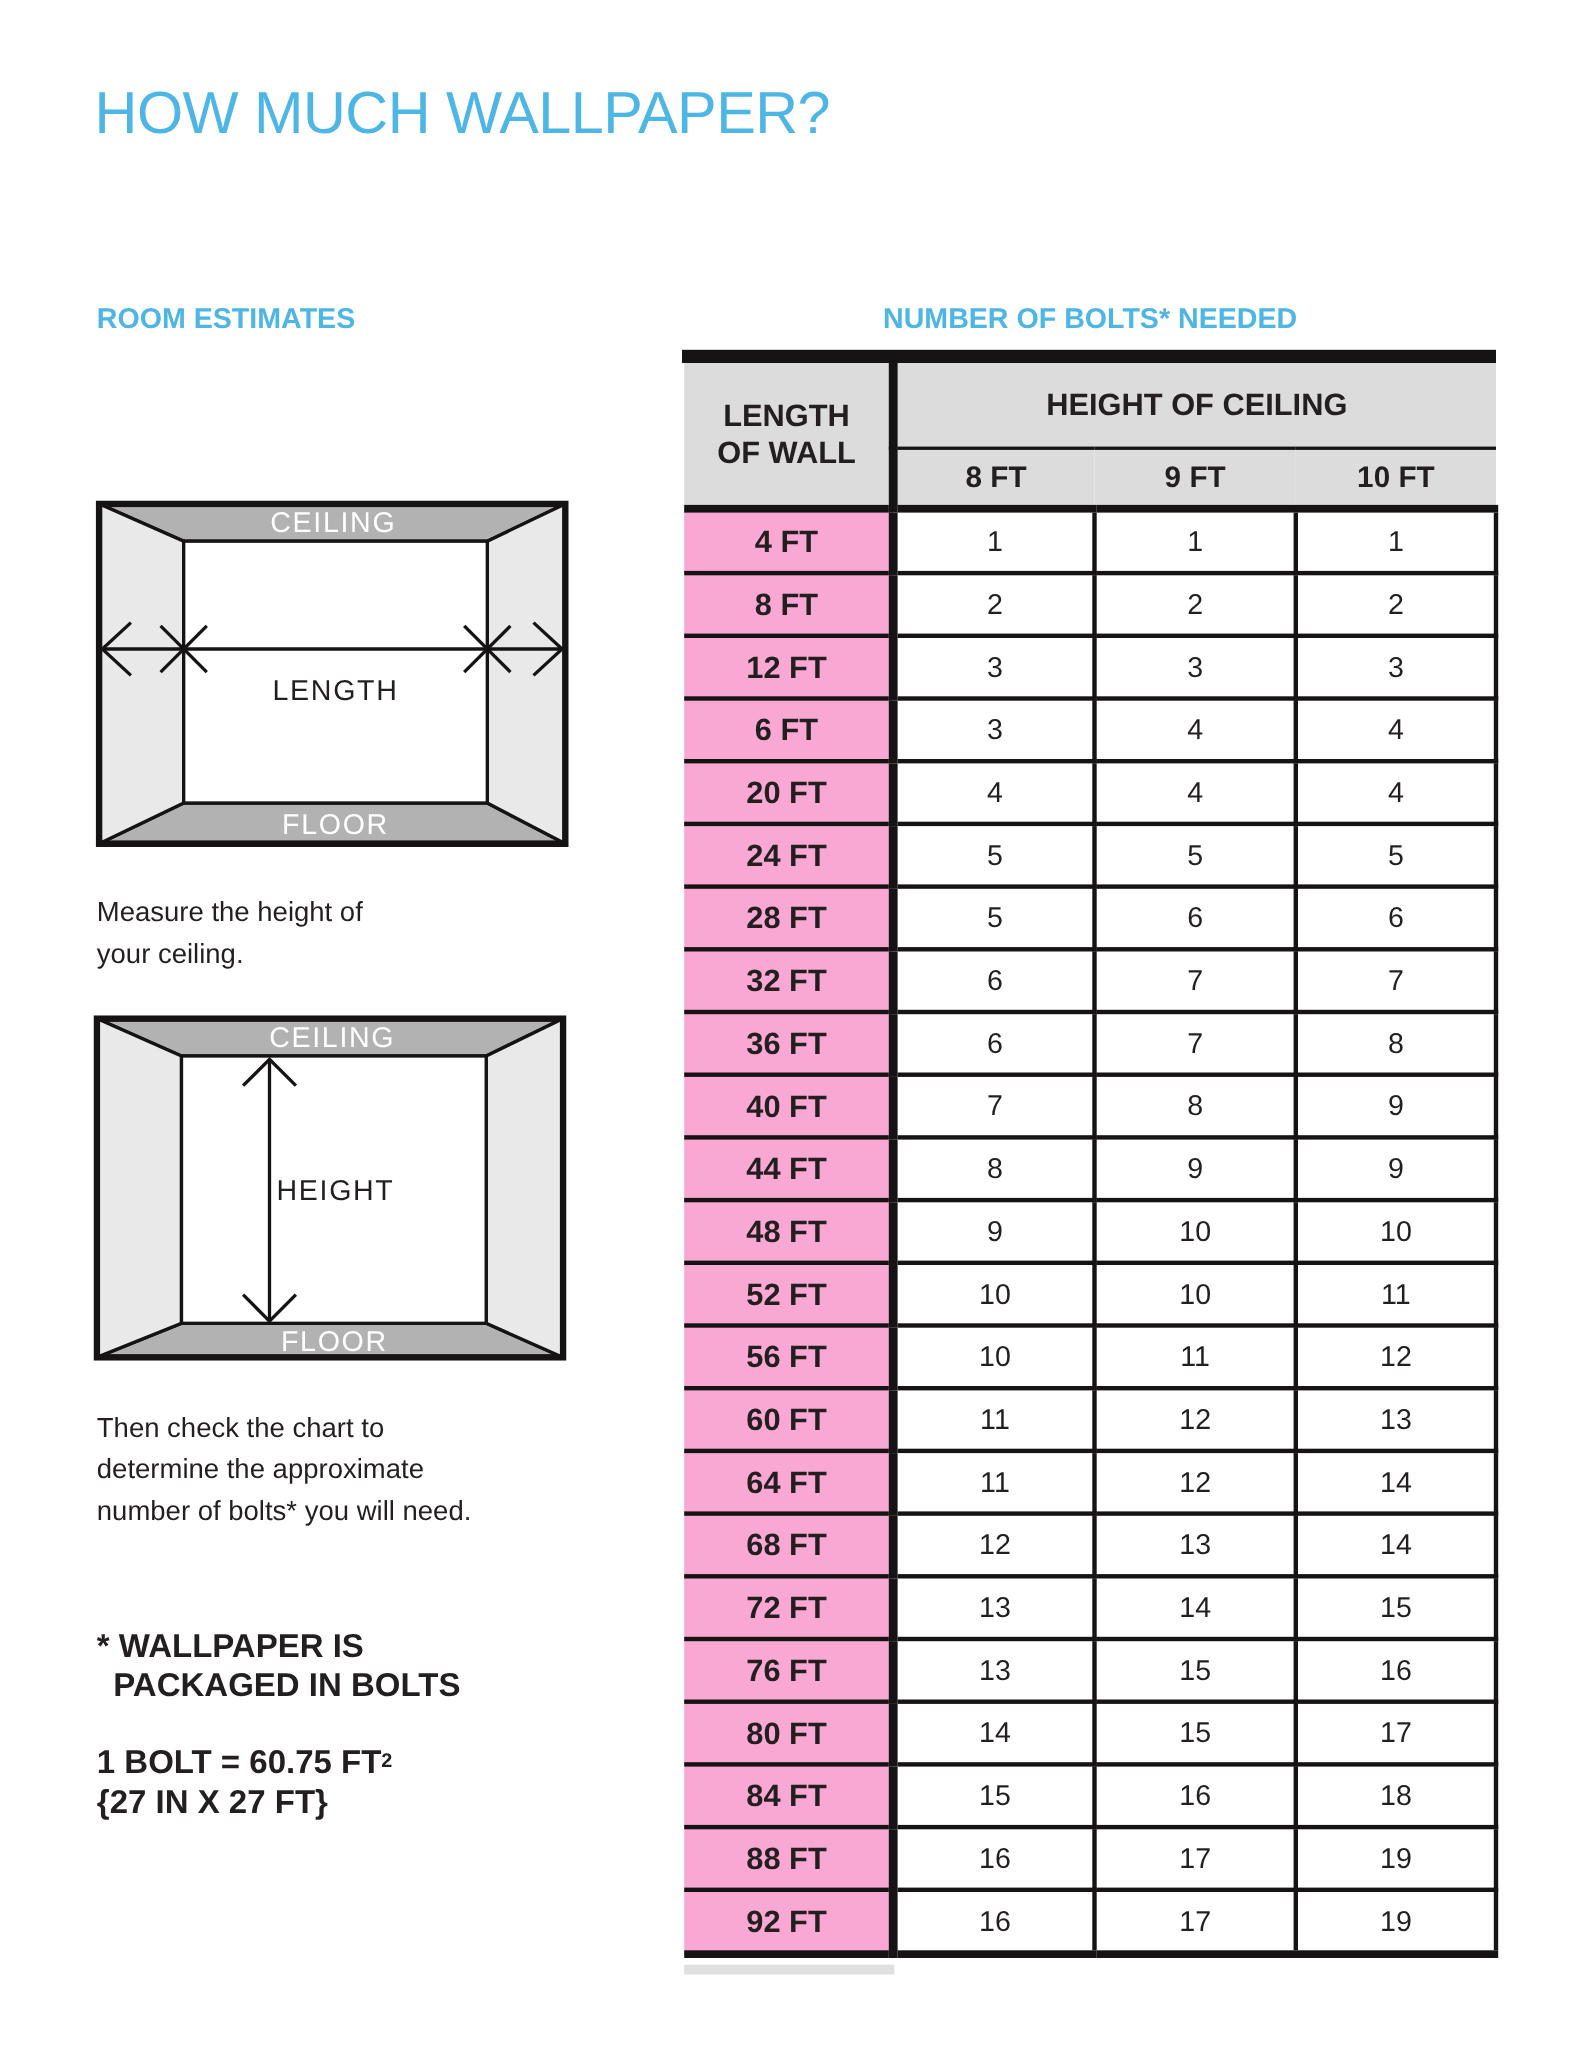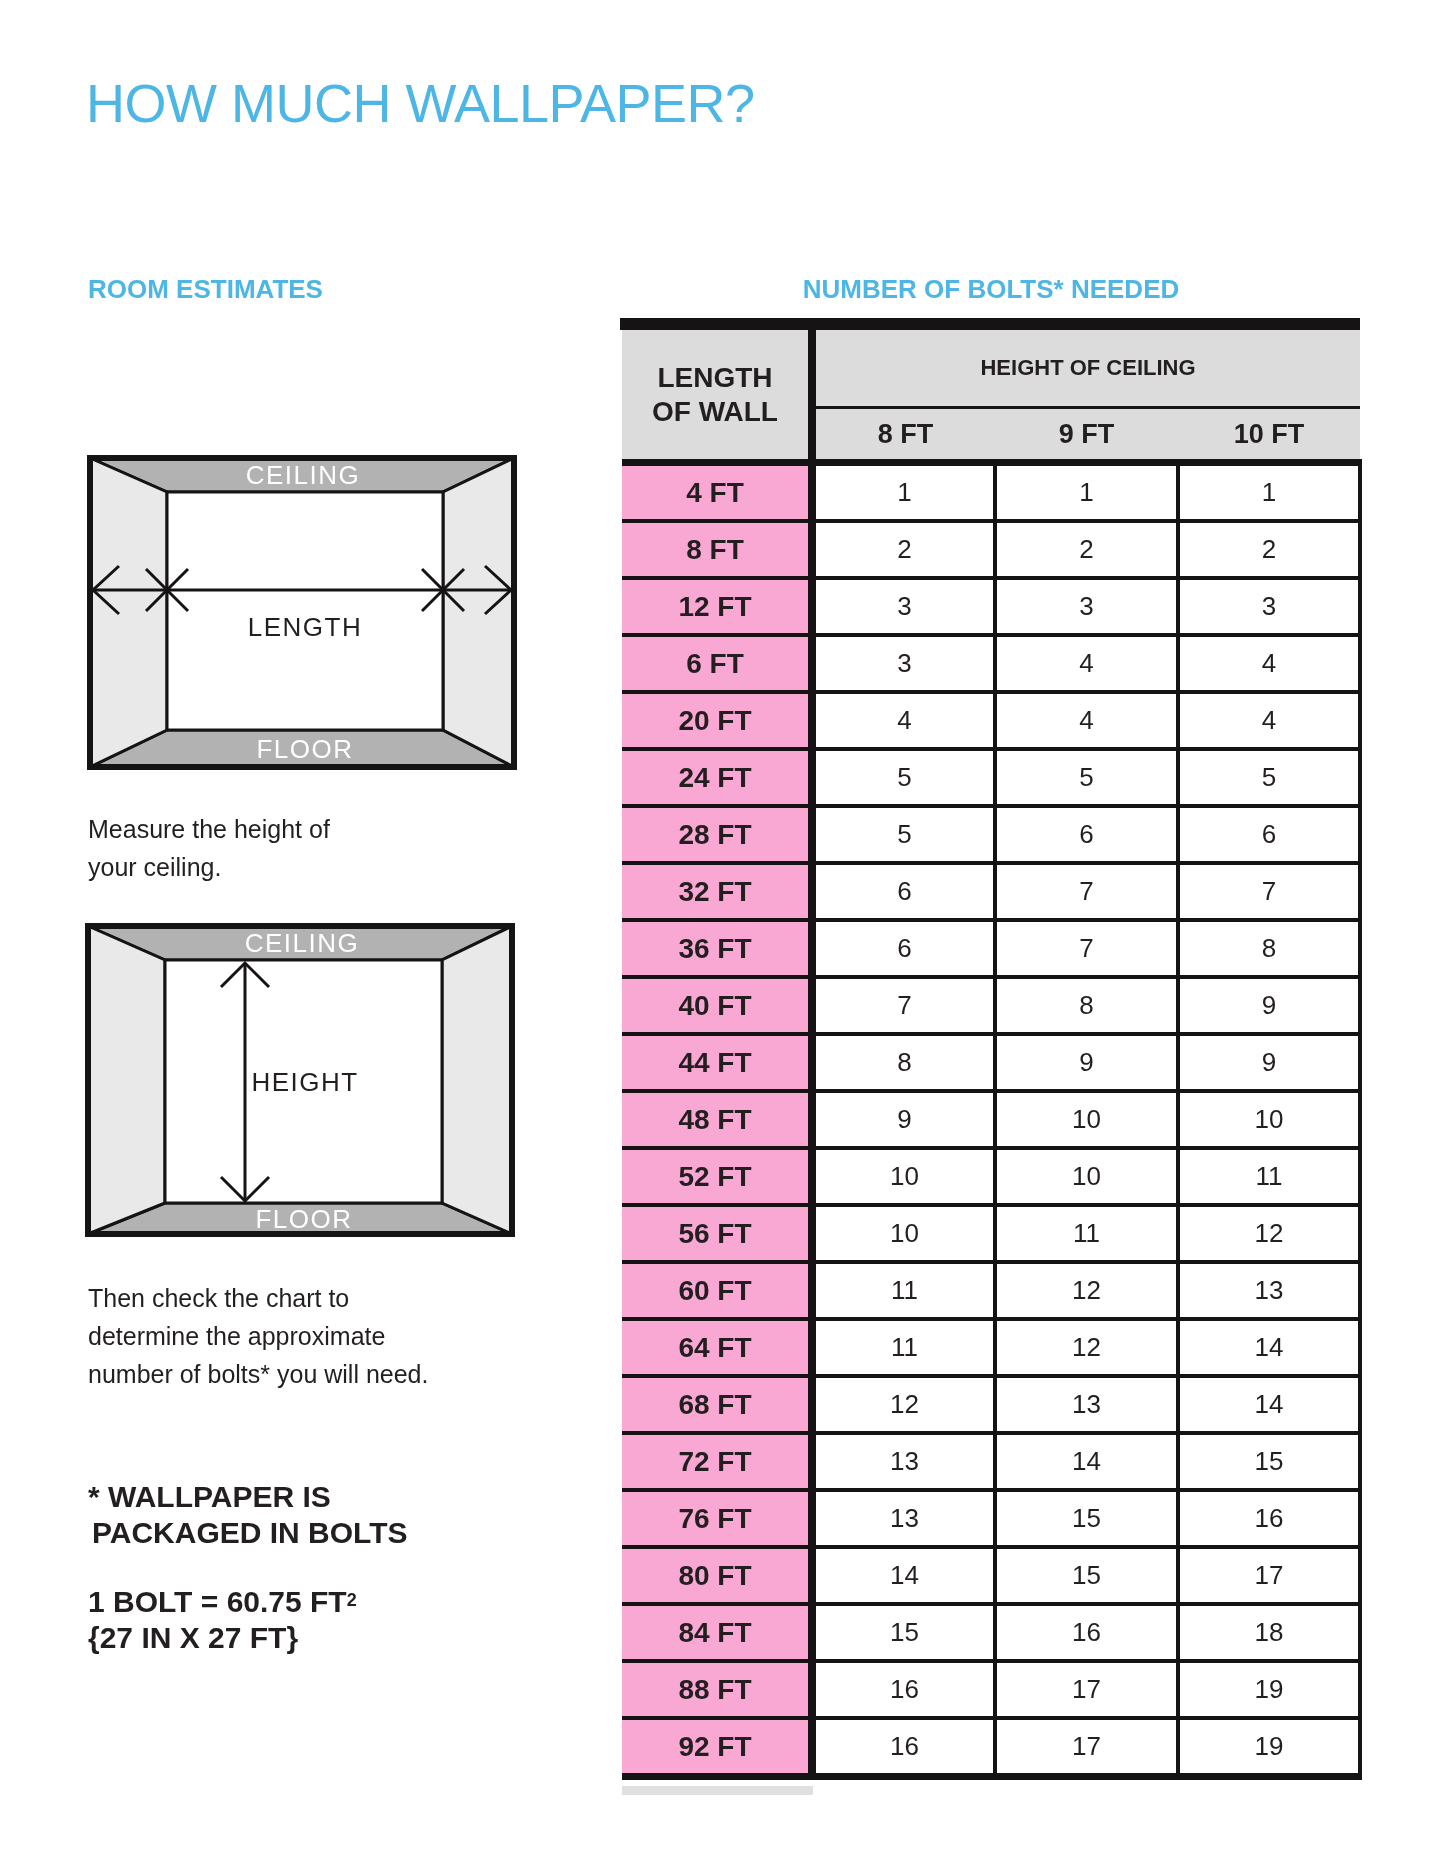--- a/index.html
+++ b/index.html
@@ -27,21 +27,21 @@
   .body-text{
     font-size:25px;line-height:38px;color:#231f20;
   }
   .p1{left:88px;top:338px;}
   .p2{left:88px;top:810px;}
   .p3{left:88px;top:1279px;}
   .footnote{
     left:88px;top:1479px;
     font-size:30px;font-weight:bold;line-height:36px;
   }
-  .footnote .indent{margin-left:4px;}
+  .footnote .indent{margin-left:15px;}
   .boltnote{
     left:88px;top:1582px;
     font-size:30px;font-weight:bold;line-height:36px;
   }
   .boltnote sup{font-size:18px;vertical-align:6px;}
   .diagram1{left:87px;top:455px;}
   .diagram2{left:85px;top:923px;}
   svg text{font-family:"Liberation Sans","DejaVu Sans",sans-serif;}
   .diag-label-white{fill:#ffffff;font-size:26px;letter-spacing:1.5px;}
   .diag-label-dark{fill:#231f20;font-size:26px;letter-spacing:1.5px;}
@@ -60,21 +60,21 @@
   .bolts-table .gray{background:#dcdcdc;}
   .th-col1{
     width:190px;
     border-right:8px solid #161314;
     border-bottom:7px solid #161314;
     font-size:28px;font-weight:bold;line-height:34px;
   }
   .th-span{
     height:76px;
     border-bottom:3px solid #161314;
-    font-size:22px;font-weight:bold;
+    font-size:28px;font-weight:bold;
   }
   .th-sub{
     height:50px;
     border-bottom:7px solid #161314;
     font-size:27px;font-weight:bold;
   }
   .bolts-table tbody th{
     background:#f9a8d4;
     border-right:8px solid #161314;
     border-bottom:4px solid #161314;

